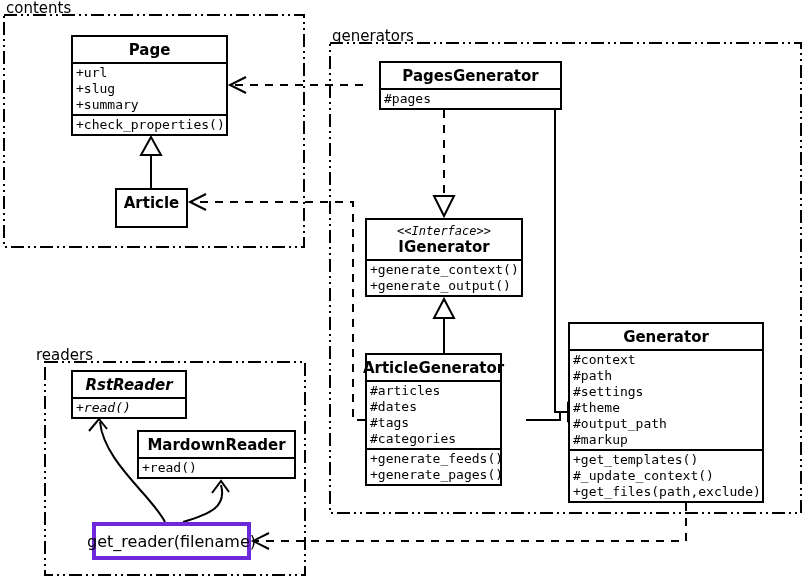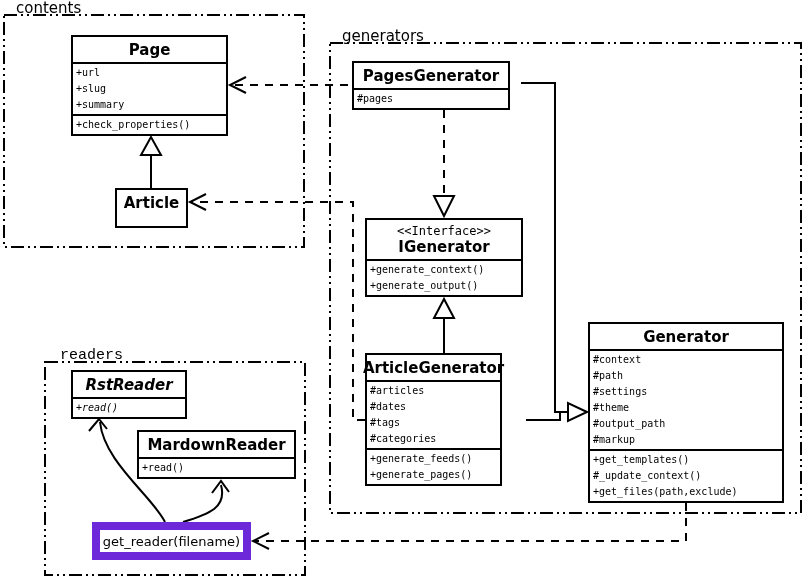--- a/index.html
+++ b/index.html
@@ -5,46 +5,46 @@
   * { margin:0; padding:0; box-sizing:border-box; }
   html,body { background:#ffffff; }
   #stage {
     position:relative; width:803px; height:579px; background:#ffffff;
     font-family:"DejaVu Sans", sans-serif; color:#000;
     overflow:hidden;
   }
   svg.overlay { position:absolute; left:0; top:0; width:803px; height:579px; }
   .pkg-label {
     position:absolute; font-size:15px; line-height:15px; color:#000;
-    font-family:"DejaVu Sans", sans-serif; white-space:nowrap;margin-left:10px;
+    font-family:"DejaVu Sans", sans-serif; white-space:nowrap;
   }
   .cls {
     position:absolute; background:#fff; border:2px solid #000;
     display:flex; flex-direction:column;
   }
   .cls .title {
     font-weight:bold; font-size:15px; text-align:left;
     display:flex; align-items:center; justify-content:center;
     flex-direction:column; white-space:nowrap;border-radius:11px;
   }
   .cls .sec {
     border-top:2px solid #000; padding:1px 3px;
   }
   .member {
-    font-family:"DejaVu Sans Mono", monospace; font-size:10px;
+    font-family:"DejaVu Sans Mono", monospace; font-size:13px;
     line-height:16px; white-space:nowrap;
   }
   .stereotype {
     font-family:"DejaVu Sans Mono", monospace; font-size:12px;
-    font-weight:normal; line-height:14px;
+    font-weight:normal; line-height:14px;font-style:italic;
   }
   .plainbox {
-    position:absolute; background:#fff; border:8px solid #6d28d9;
+    position:absolute; background:#fff; border:4px solid #6d28d9;
     display:flex; align-items:center; justify-content:center;
-    font-size:13px; white-space:nowrap;
+    font-size:16px; white-space:nowrap;
   }
 </style>
 </head>
 <body>
 
 <div id="stage">
 
   <svg class="overlay" viewBox="0 0 803 579" stroke="#000" fill="none" stroke-width="2">
 
     <rect x="4" y="15" width="300" height="232" stroke-dasharray="13 4 2 4 2 4"></rect>
@@ -75,39 +75,39 @@
 
     <path d="M165,522 C152,496 104,462 100,422"></path>
     <polyline points="89,431 99,419 107,429"></polyline>
 
     <path d="M183,522 C210,514 227,507 221,485"></path>
     <polyline points="212,493 221,481 229,492"></polyline>
   </svg>
 
   <div class="pkg-label" style="left:6px; top:1px;">contents</div>
   <div class="pkg-label" style="left:332px; top:29px;">generators</div>
-  <div class="pkg-label" style="left:50px; top:348px;font-family:Liberation Mono, monospace;">readers</div>
+  <div class="pkg-label" style="left:36px; top:348px;">readers</div>
 
   <div class="cls" style="left:71px; top:35px; width:157px;">
     <div class="title" style="height:25px;">Page</div>
     <div class="sec">
       <div class="member">+url</div>
       <div class="member">+slug</div>
       <div class="member">+summary</div>
     </div>
     <div class="sec">
       <div class="member">+check_properties()</div>
     </div>
   </div>
 
   <div class="cls" style="left:115px; top:188px; width:73px; height:40px;">
     <div class="title" style="height:25px;">Article</div>
   </div>
 
-  <div class="cls" style="left:352px; top:61px; width:158px;">
+  <div class="cls" style="left:379px; top:61px; width:183px;">
     <div class="title" style="height:25px;">PagesGenerator</div>
     <div class="sec">
       <div class="member">#pages</div>
     </div>
   </div>
 
   <div class="cls" style="left:365px; top:218px; width:158px;">
     <div class="title" style="height:39px;">
       <span class="stereotype">&lt;&lt;Interface&gt;&gt;</span>
       <span>IGenerator</span>
@@ -125,21 +125,21 @@
       <div class="member">#dates</div>
       <div class="member">#tags</div>
       <div class="member">#categories</div>
     </div>
     <div class="sec">
       <div class="member">+generate_feeds()</div>
       <div class="member">+generate_pages()</div>
     </div>
   </div>
 
-  <div class="cls" style="left:588px; top:322px; width:196px;">
+  <div class="cls" style="left:568px; top:322px; width:196px;">
     <div class="title" style="height:25px;">Generator</div>
     <div class="sec">
       <div class="member">#context</div>
       <div class="member">#path</div>
       <div class="member">#settings</div>
       <div class="member">#theme</div>
       <div class="member">#output_path</div>
       <div class="member">#markup</div>
     </div>
     <div class="sec">

